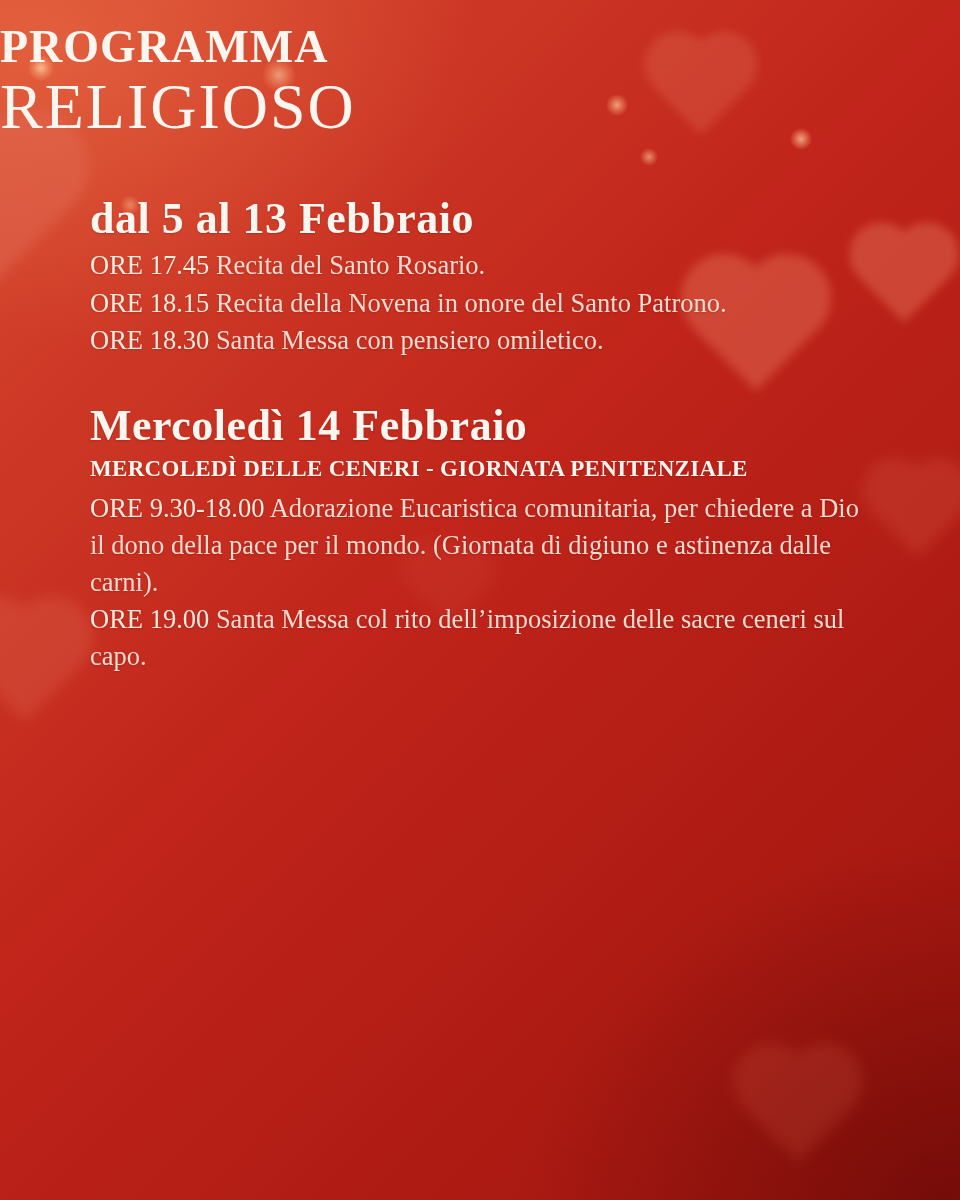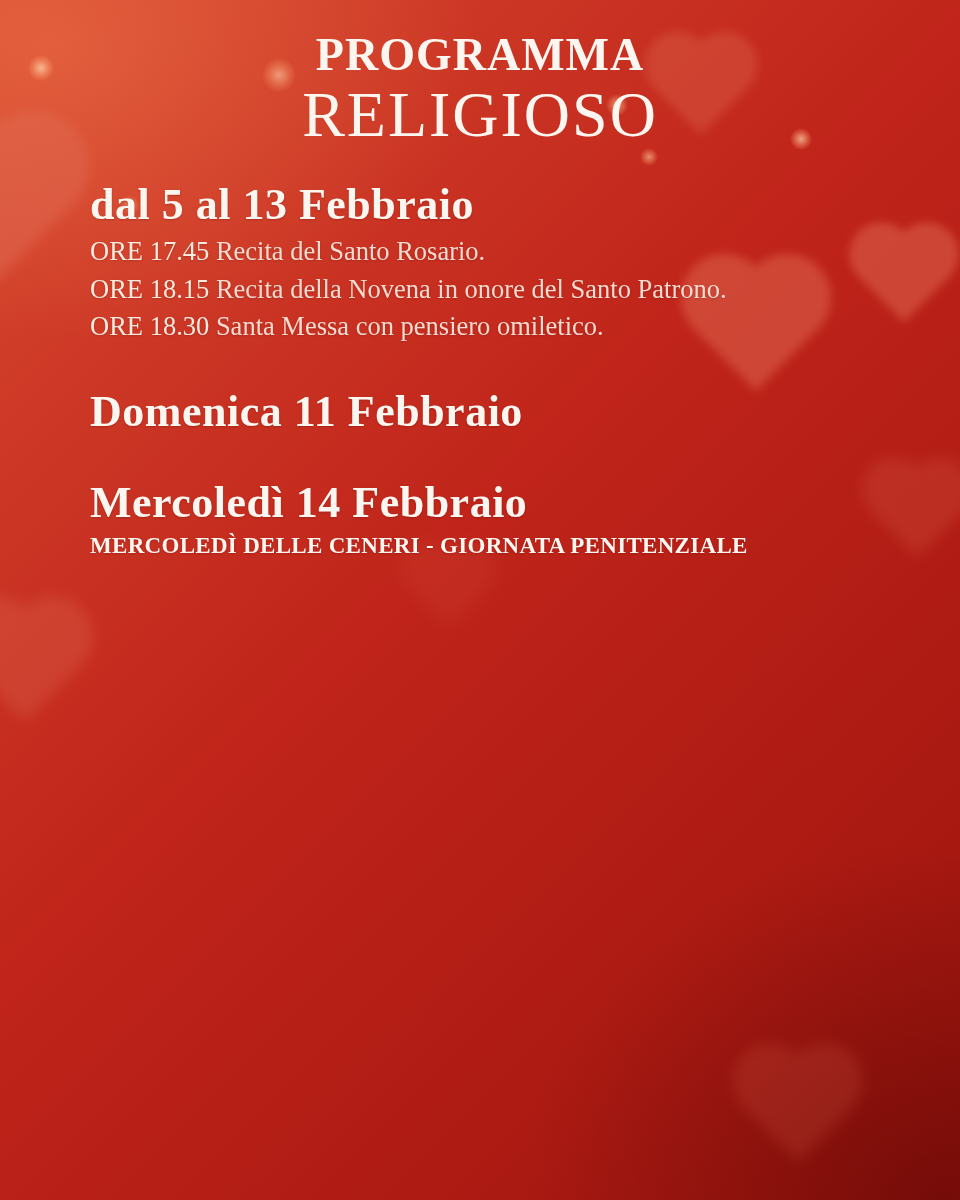--- a/index.html
+++ b/index.html
@@ -32,26 +32,26 @@
     content:"";position:absolute;width:100%;height:100%;
     border-radius:50%;background:inherit;
   }
   .heart::before{top:-50%;left:0;}
   .heart::after{left:50%;top:0;}
   .dot{
     position:absolute;border-radius:50%;
     background:radial-gradient(circle, rgba(255,214,170,.95) 0%, rgba(255,170,120,.45) 45%, rgba(255,160,110,0) 72%);
   }
   
-  .title-block{position:relative;text-align:center;padding-top:30px;color:var(--heading);z-index:2;}
+  .title-block{position:relative;padding-top:22px;color:var(--heading);z-index:2;}
   .title-line1{font-size:46px;font-weight:700;letter-spacing:1px;line-height:1.1;}
   .title-line2{font-size:64px;font-weight:400;letter-spacing:2px;line-height:1.05;}
   .content{position:relative;z-index:2;padding:0 88px 0 90px;}
   .section{margin-top:42px;}
-  .section.first{margin-top:32px;}
+  .section.first{margin-top:54px;}
   .section h2{
     color:var(--heading);font-size:44px;font-weight:700;line-height:1.12;
     margin-bottom:4px;letter-spacing:.5px;
     text-shadow:0 1px 2px rgba(90,0,0,.25);
   }
   .section .subheading{
     color:var(--heading);font-size:23px;font-weight:700;letter-spacing:.3px;
     line-height:1.28;margin-bottom:7px;
     text-shadow:0 1px 2px rgba(90,0,0,.25);
   }
@@ -92,26 +92,27 @@
   <main class="content">
 
     <section class="section first">
       <h2>dal 5 al 13 Febbraio</h2>
       <p class="item"><span class="time">ORE 17.45</span> <span>Recita del Santo Rosario.</span></p>
       <p class="item"><span class="time">ORE 18.15</span> <span>Recita della Novena in onore del Santo Patrono.</span></p>
       <p class="item"><span class="time">ORE 18.30</span> <span>Santa Messa con pensiero omiletico.</span></p>
     </section>
 
     <section class="section">
-      <h2>Domenica 11 Febbraio</h2>
     </section>
 
 
     <section class="section">
     </section>
 
     <section class="section">
       <h2>Mercoledì 14 Febbraio</h2>
       <div class="subheading">MERCOLEDÌ DELLE CENERI - GIORNATA PENITENZIALE</div>
+      <p class="item"><span class="time">ORE 9.30-18.00</span> <span>Adorazione Eucaristica comunitaria, per chiedere a Dio il dono della pace per il mondo. (Giornata di digiuno e astinenza dalle carni).</span></p>
+      <p class="item"><span class="time">ORE 19.00</span> <span>Santa Messa col rito dell’imposizione delle sacre ceneri sul capo.</span></p>
     </section>
 
   </main>
 </div>
 
 </body></html>

